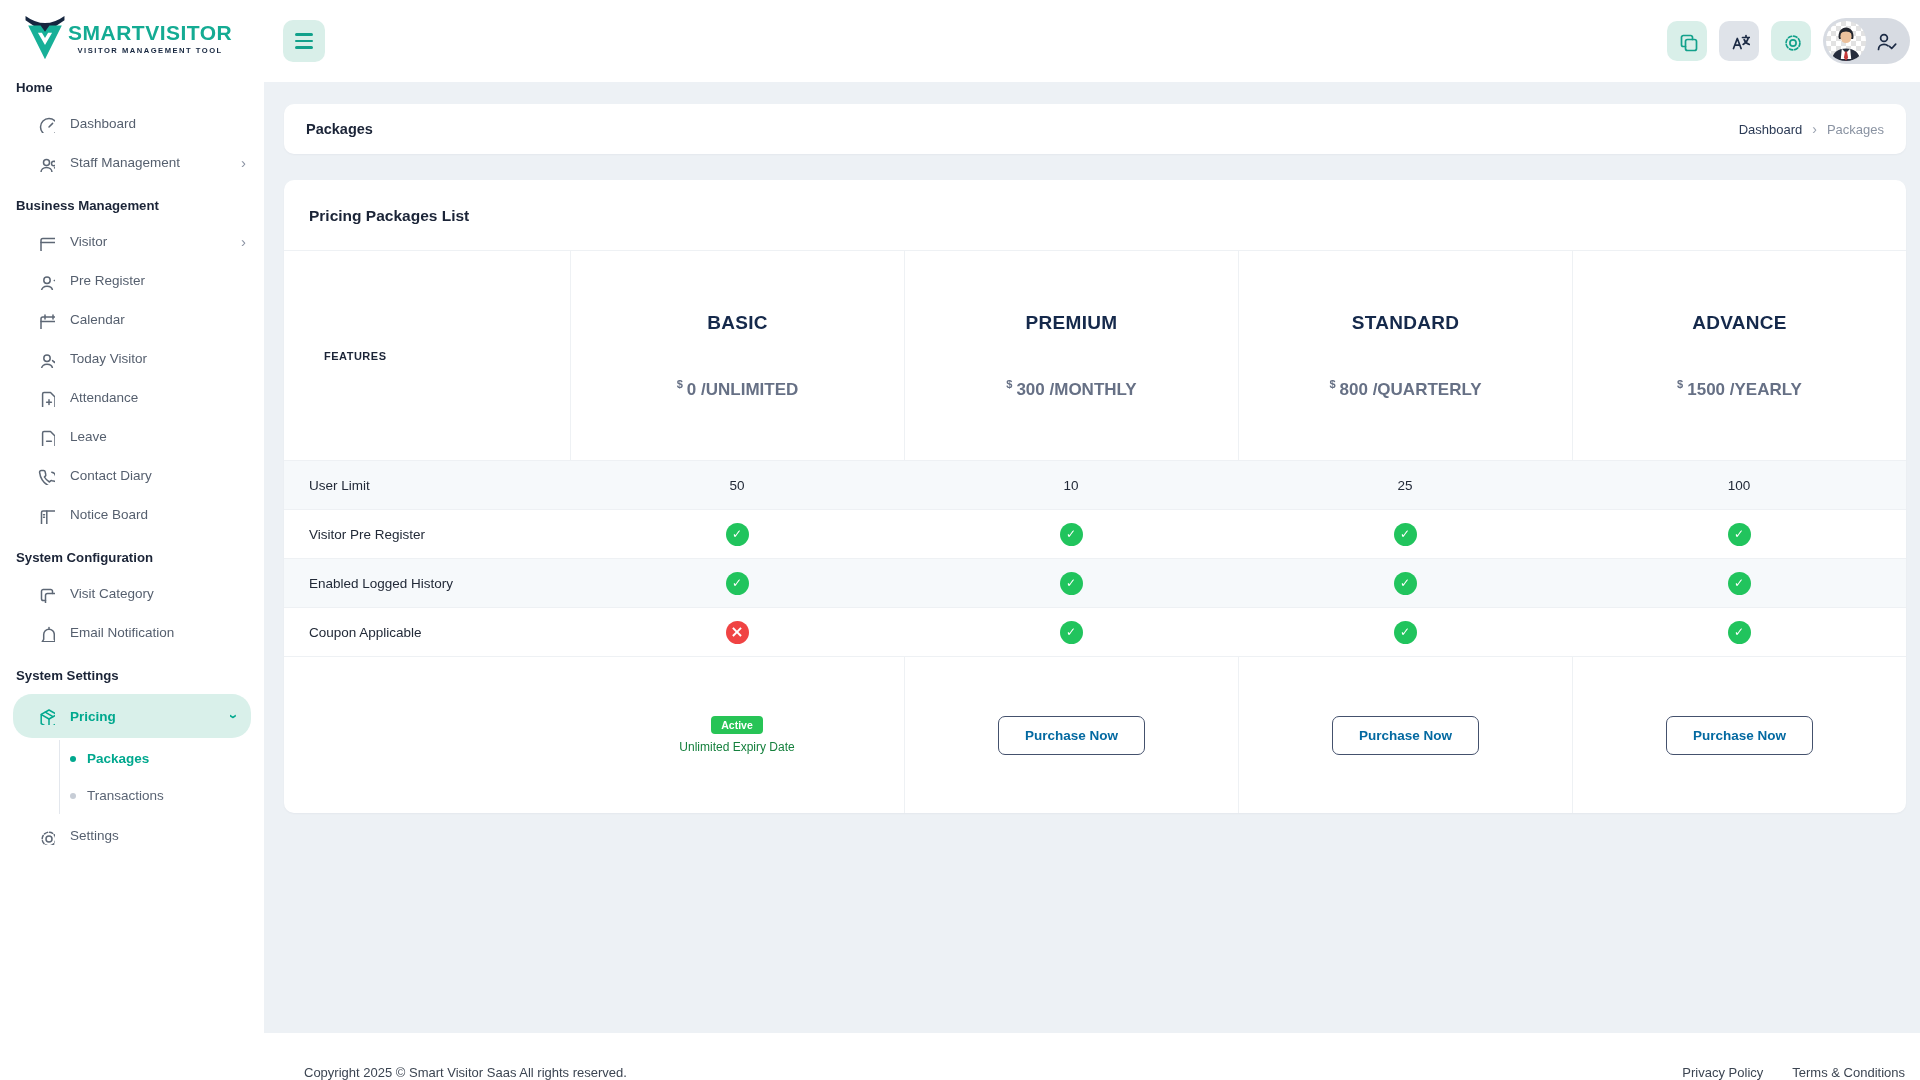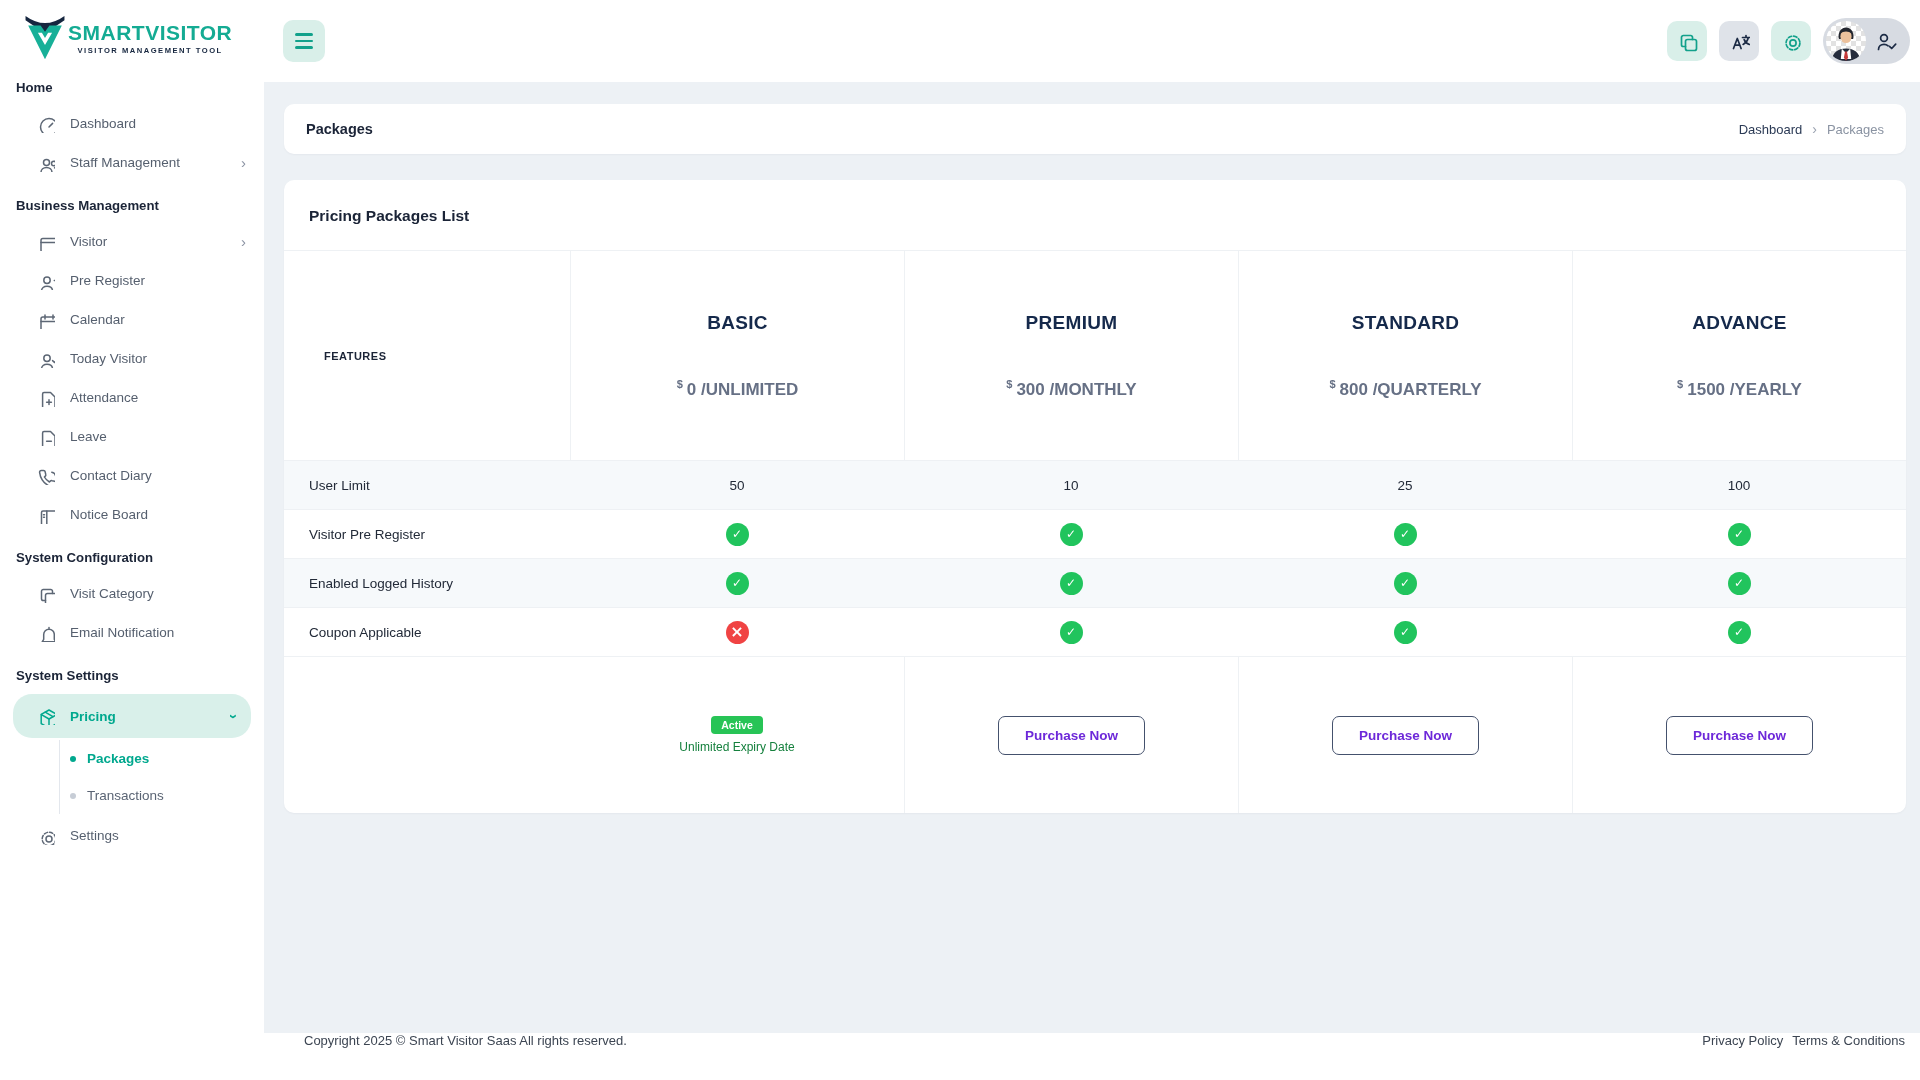--- a/index.html
+++ b/index.html
@@ -72,24 +72,24 @@
   .mark{display:inline-flex;width:23px;height:23px;border-radius:50%;align-items:center;justify-content:center;color:#fff;font-weight:700;font-family:"DejaVu Sans",sans-serif;font-size:12px}
   .mark[data-kind="check"]{background:#21c45d}
   .mark[data-kind="check"]::after{content:"\2713"}
   .mark[data-kind="cross"]{background:#f04343}
   .mark[data-kind="cross"]::after{content:"\00D7";font-size:16px;margin-top:-1px}
   .actions{height:157px;border-top:1px solid #eef1f4}
   .acell{display:flex;flex-direction:column;align-items:center;justify-content:center;height:100%}
   .acell.vsep{border-left:1px solid #eef1f4}
   .badge{background:#27c456;color:#fff;font-size:10.5px;font-weight:700;padding:3px 10px;border-radius:4px;margin-bottom:6px}
   .expiry{font-size:12px;font-weight:500;color:#15803d}
-  .buy{background:#fff;border:1.5px solid #44516d;border-radius:7px;padding:11px 26px;font-size:13.5px;font-weight:700;color:#6d28d9;cursor:pointer;font-family:inherit}
-
-  .footer{height:47px;background:#fff;display:flex;align-items:flex-start;justify-content:space-between;padding:0 15px 0 40px;font-size:13px;color:#3c4552;flex:none}
-  .flinks{display:flex;gap:9px}
+  .buy{background:#fff;border:1.5px solid #44516d;border-radius:7px;padding:11px 26px;font-size:13.5px;font-weight:700;color:#0369a1;cursor:pointer;font-family:inherit}
+
+  .footer{height:47px;background:#fff;display:flex;align-items:flex-end;justify-content:space-between;padding:0 15px 0 40px;font-size:13px;color:#3c4552;flex:none}
+  .flinks{display:flex;gap:29px}
   .flinks span{cursor:pointer}
 </style>
 </head>
 <body>
 
 <aside class="sidebar">
   <div class="logo">
     <span class="logo-mark">
       <svg viewBox="0 0 52 56">
         <path d="M4 3 Q26 19 48 3 L48 8 L26 23 L4 8 Z" fill="#16263f"></path>

